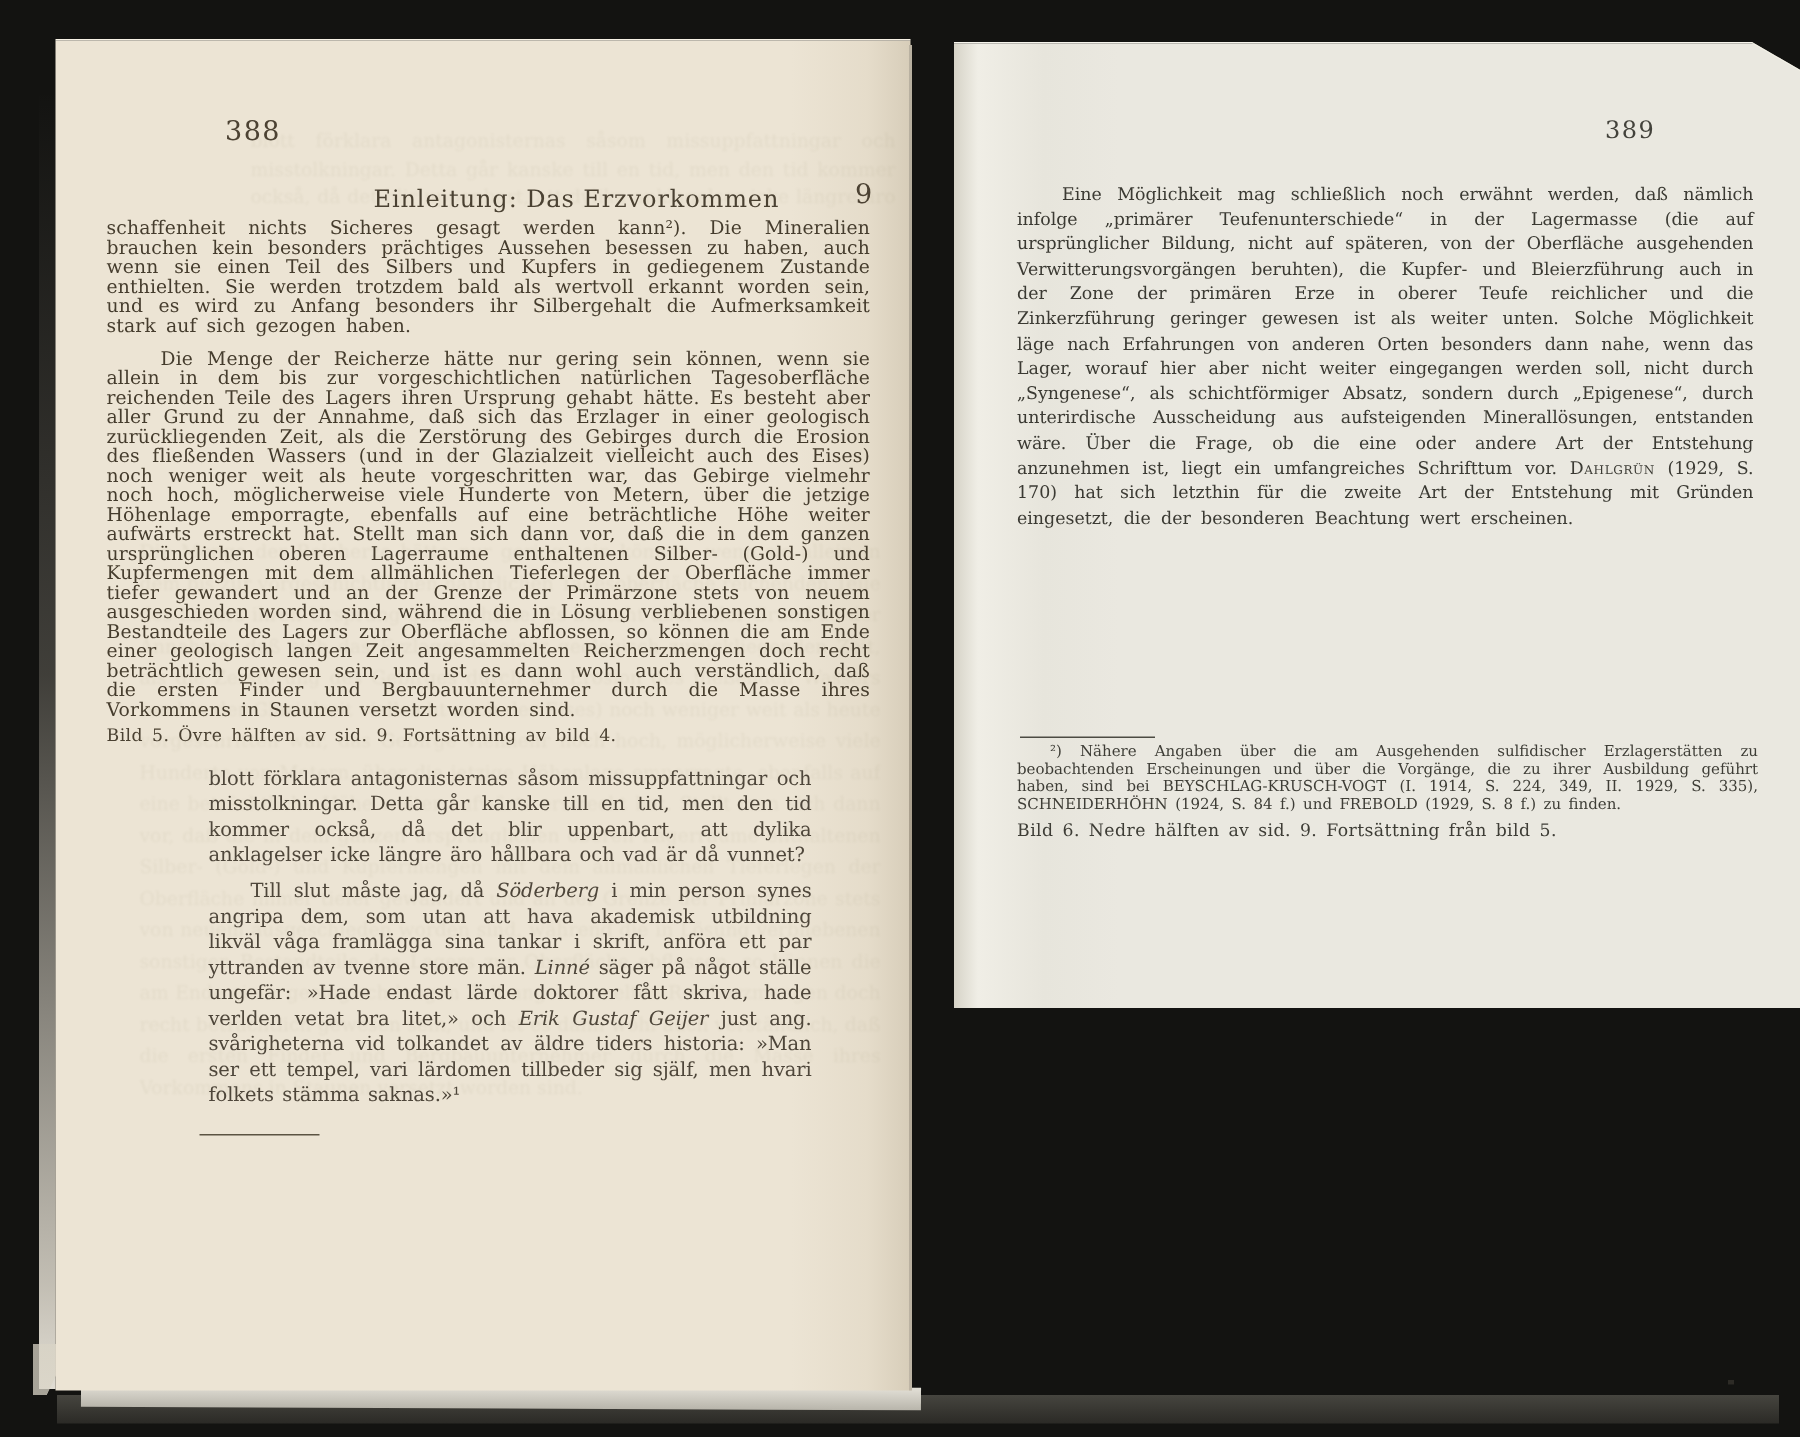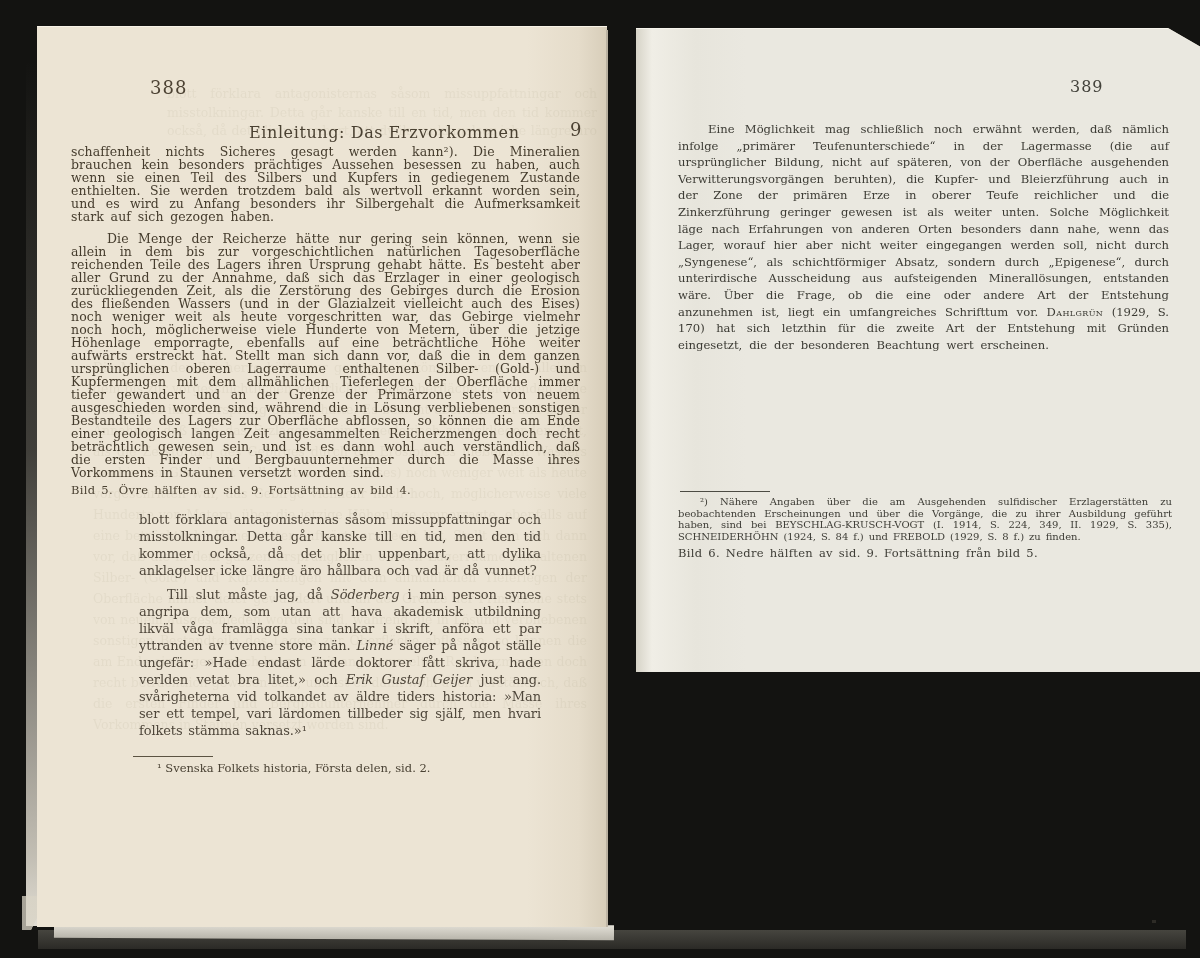--- a/index.html
+++ b/index.html
@@ -92,21 +92,20 @@
     </div>
 
     <div class="caption" style="left:34px;top:456px;width:509px;">Bild 5. Övre hälften av sid. 9. Fortsättning av bild 4.</div>
 
     <div class="excerpt">
       <p>blott förklara antagonisternas såsom missuppfattningar och misstolkningar. Detta går kanske till en tid, men den tid kommer också, då det blir uppenbart, att dylika anklagelser icke längre äro hållbara och vad är då vunnet?</p>
       <p><span>Till slut måste jag, då </span><span style="font-style: italic;">Söderberg</span><span> i min person synes angripa dem, som utan att hava akademisk utbildning likväl våga framlägga sina tankar i skrift, anföra ett par yttranden av tvenne store män. </span><span style="font-style: italic;">Linné</span><span> säger på något ställe ungefär: »Hade endast lärde doktorer fått skriva, hade verlden vetat bra litet,» och </span><span style="font-style: italic;">Erik Gustaf Geijer</span><span> just ang. svårigheterna vid tolkandet av äldre tiders historia: »Man ser ett tempel, vari lärdomen tillbeder sig själf, men hvari folkets stämma saknas.»¹</span></p>
     </div>
 
     <div class="footnote-rule" style="left:96px;top:729px;width:80px;"></div>
-    <div class="footnote fn-left">¹ Svenska Folkets historia, Första delen, sid. 2.</div>
   </div>
 
   <div class="gutter-line"></div>
 
   <div class="page page-right">
     <div class="fold-highlight"></div>
 
     <div class="folio" style="left:434px;top:48px;font-size:16px;color:#43423b;">389</div>
 
     <div class="body-text">

